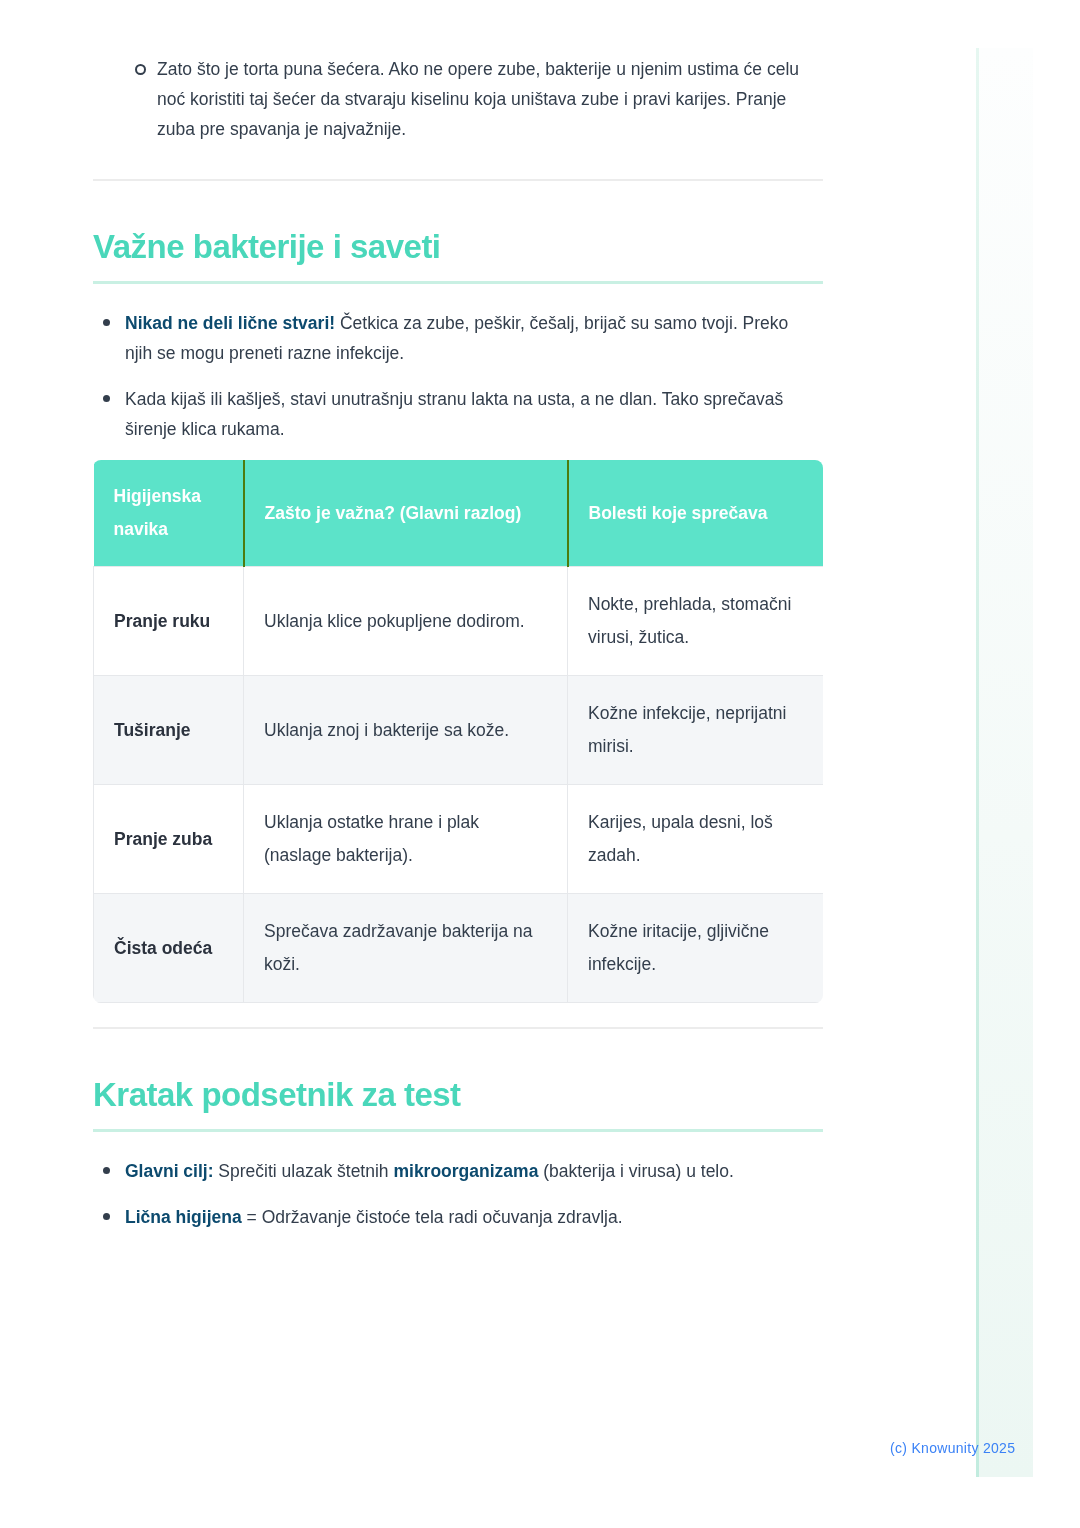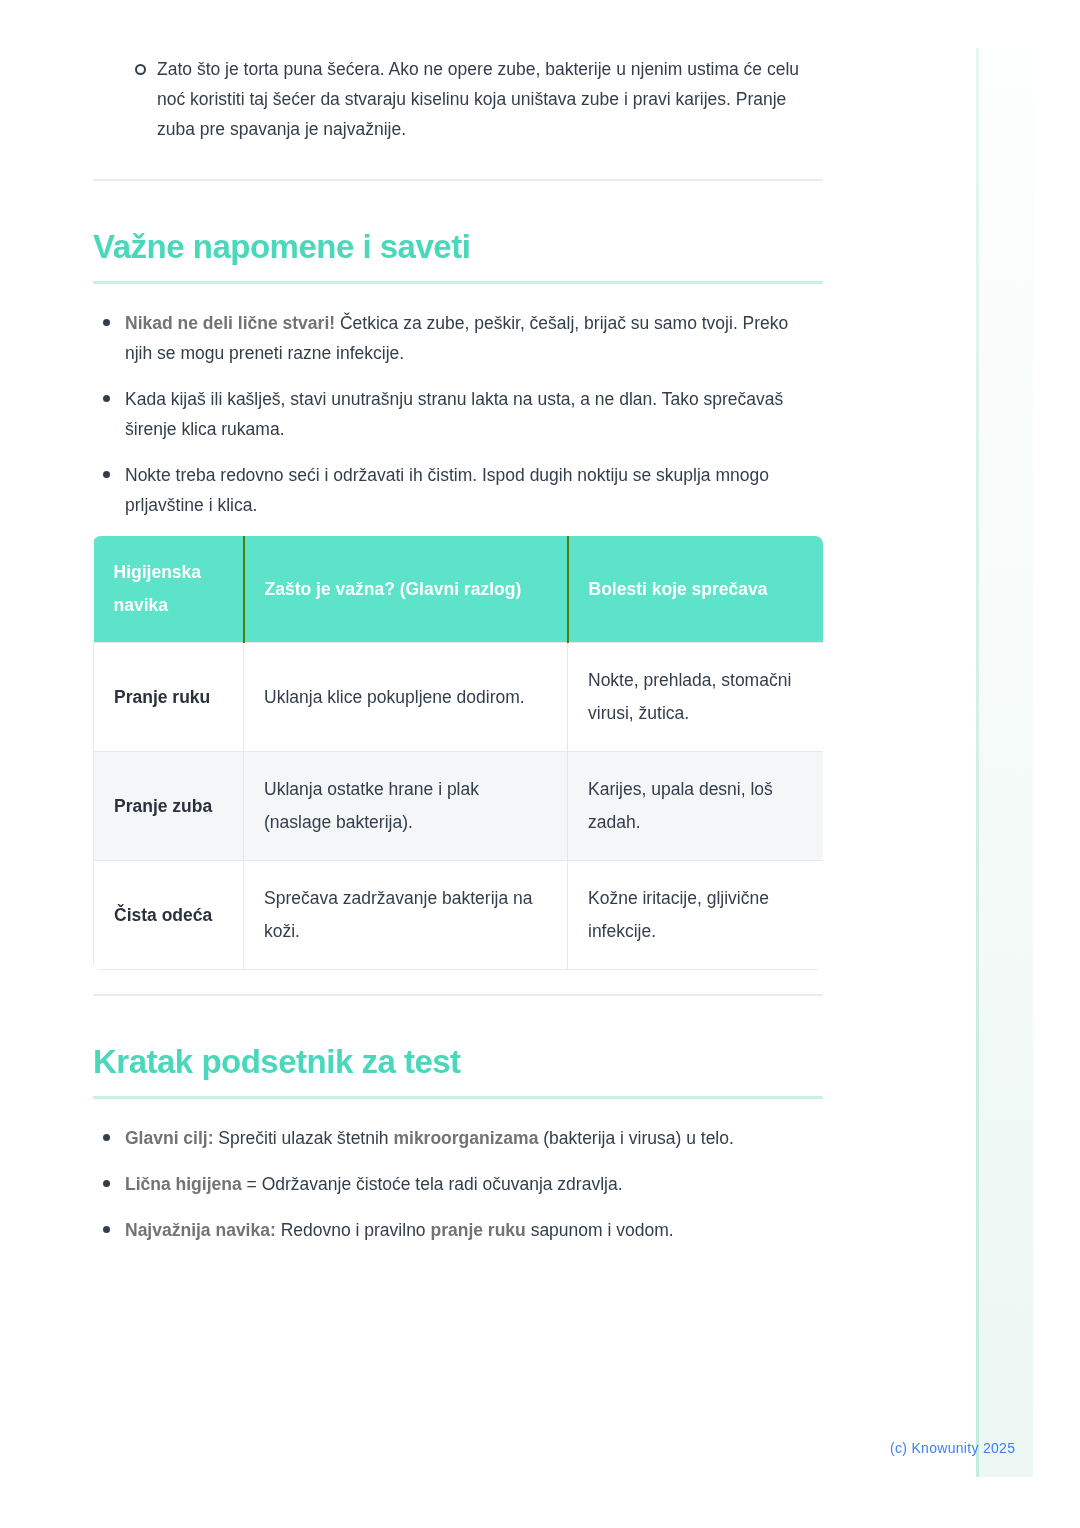--- a/index.html
+++ b/index.html
@@ -50,21 +50,21 @@
 
   .main-list { list-style: none; margin-top: 24px; }
   .main-list li {
     position: relative; padding-left: 32px; margin-bottom: 16px;
     max-width: 700px; font-size: 17.5px; line-height: 30px;
   }
   .main-list li::before {
     content: ""; position: absolute; left: 10px; top: 11px;
     width: 7px; height: 7px; border-radius: 50%; background: #333e4c;
   }
-  .main-list strong, .sub-list strong { font-weight: 700; color: #737373; }
+  .main-list strong, .sub-list strong { font-weight: 700; color: #0c4a6e; }
 
   
   .table-wrap { margin-top: 16px; border-radius: 8px; overflow: hidden; width: 730px; }
   table.hygiene { width: 730px; border-collapse: collapse; table-layout: fixed; }
   col.c1 { width: 150px; } col.c2 { width: 324px; } col.c3 { width: 256px; }
   thead th {
     background: #5ce3c9; color: #ffffff; font-weight: 700;
     font-size: 17.5px; line-height: 33px; text-align: left;
     padding: 20px 20px; vertical-align: middle;
     border-left: 2px solid #4d7c0f;
@@ -92,26 +92,25 @@
   <div class="side-strip-line"></div>
 
   <div class="content">
 
     <ul class="sub-list">
         <li><span>Zato što je torta puna šećera. Ako ne opere zube, bakterije u njenim ustima će celu noć koristiti taj šećer da stvaraju kiselinu koja uništava zube i pravi karijes. Pranje zuba pre spavanja je najvažnije.</span></li>
       </ul>
 
     <hr class="divider">
 
-    <h2 class="section-title">Važne napomene i saveti</h2>
+    <h2 class="section-title">Važne bakterije i saveti</h2>
 
     <ul class="main-list">
         <li><strong>Nikad ne deli lične stvari!</strong><span> Četkica za zube, peškir, češalj, brijač su samo tvoji. Preko njih se mogu preneti razne infekcije.</span></li>
         <li><span>Kada kijaš ili kašlješ, stavi unutrašnju stranu lakta na usta, a ne dlan. Tako sprečavaš širenje klica rukama.</span></li>
-        <li><span>Nokte treba redovno seći i održavati ih čistim. Ispod dugih noktiju se skuplja mnogo prljavštine i klica.</span></li>
       </ul>
 
     <div class="table-wrap">
       <table class="hygiene">
         <colgroup>
             <col class="c1">
             <col class="c2">
             <col class="c3">
           </colgroup>
         <thead>
@@ -121,40 +120,44 @@
               <th>Bolesti koje sprečava</th>
             </tr>
         </thead>
         <tbody>
             <tr>
               <th>Pranje ruku</th>
               <td>Uklanja klice pokupljene dodirom.</td>
               <td>Nokte, prehlada, stomačni virusi, žutica.</td>
             </tr>
             <tr>
+              <th>Tuširanje</th>
+              <td>Uklanja znoj i bakterije sa kože.</td>
+              <td>Kožne infekcije, neprijatni mirisi.</td>
+            </tr>
+            <tr>
               <th>Pranje zuba</th>
               <td>Uklanja ostatke hrane i plak (naslage bakterija).</td>
               <td>Karijes, upala desni, loš zadah.</td>
             </tr>
             <tr>
               <th>Čista odeća</th>
               <td>Sprečava zadržavanje bakterija na koži.</td>
               <td>Kožne iritacije, gljivične infekcije.</td>
             </tr>
           </tbody>
       </table>
     </div>
 
     <hr class="divider-2">
 
     <h2 class="section-title">Kratak podsetnik za test</h2>
 
     <ul class="main-list">
         <li><strong>Glavni cilj:</strong><span> Sprečiti ulazak štetnih </span><strong>mikroorganizama</strong><span> (bakterija i virusa) u telo.</span></li>
         <li><strong>Lična higijena</strong><span> = Održavanje čistoće tela radi očuvanja zdravlja.</span></li>
-        <li><strong>Najvažnija navika:</strong><span> Redovno i pravilno </span><strong>pranje ruku</strong><span> sapunom i vodom.</span></li>
       </ul>
 
   </div>
 
   <div class="footer-copyright">(c) Knowunity 2025</div>
 
 </div>
 
 </body></html>

